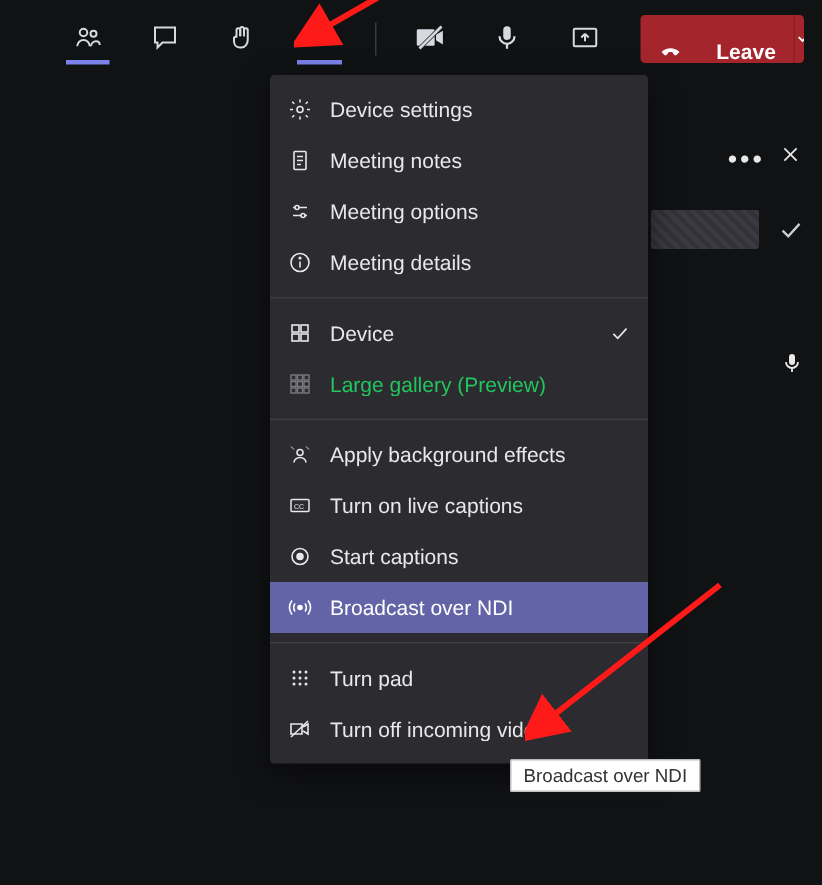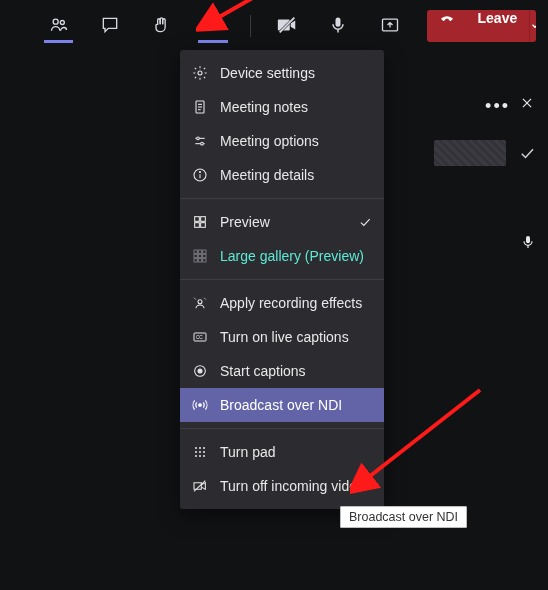--- a/index.html
+++ b/index.html
@@ -29,46 +29,46 @@
   .tb-sep {
     width: 1px; height: 22px; background: #3a3a3a;
   }
   .leave-wrap {
     display: flex; align-items: center;
     background: #a4262c; border-radius: 3px;
     height: 32px; overflow: hidden;
     margin-left: auto; margin-right: 12px;
   }
   .leave-btn {
-    display: flex; align-items: flex-start; gap: 23px;
+    display: flex; align-items: flex-end; gap: 23px;
     padding: 0 12px; color: #fff; font-weight: 600;
     height: 100%;
   }
   .leave-caret {
     width: 24px; height: 100%;
     display: flex; align-items: center; justify-content: center;
     border-left: 1px solid #8a1e24;
     color: #fff;
   }
 
   .menu {
     position: absolute; left: 180px; top: 50px;
-    width: 204px;
+    width: 252px;
     background: #2b2b30;
     border-radius: 3px;
     box-shadow: 0 6px 20px rgba(0,0,0,0.5);
     padding: 6px 0;
   }
   .menu-item {
     display: flex; align-items: center;
     height: 34px; padding: 0 12px;
     gap: 12px;
     color: #e8e8e8;
   }
-  .menu-item.disabled { color: #5eead4; }
+  .menu-item.disabled { color: #22c55e; }
   .menu-item.highlight { background: #6264a7; color: #fff; }
   .menu-item .lbl { flex: 1; white-space: nowrap; overflow: hidden; }
   .menu-item .chk { margin-left: auto; color: #e8e8e8; }
   .menu-sep { height: 1px; background: #3d3d42; margin: 6px 0; }
   .menu-ico { width: 16px; height: 16px; display: flex; align-items: center; justify-content: center; }
   .menu-item.disabled svg { stroke: #7a7a80; fill: none; }
 
   .side-more {
     position: absolute; right: 38px; top: 96px;
     color: #e8e8e8; font-size: 18px; letter-spacing: 2px;
@@ -240,21 +240,21 @@
 
   <div class="menu-item">
     <span class="menu-ico">
         <svg width="16" height="16" viewBox="0 0 24 24" fill="none" stroke="currentColor" stroke-width="1.6">
           <rect x="4" y="4" width="7" height="7"></rect>
           <rect x="13" y="4" width="7" height="7"></rect>
           <rect x="4" y="13" width="7" height="7"></rect>
           <rect x="13" y="13" width="7" height="7"></rect>
         </svg>
       </span>
-    <span class="lbl">Preview</span>
+    <span class="lbl">Device</span>
     <span class="chk">
         <svg width="14" height="14" viewBox="0 0 24 24" fill="none" stroke="currentColor" stroke-width="2">
           <polyline points="5 13 10 18 20 7"></polyline>
         </svg>
       </span>
   </div>
   <div class="menu-item disabled">
     <span class="menu-ico">
         <svg width="16" height="16" viewBox="0 0 24 24" fill="none" stroke="currentColor" stroke-width="1.4">
           <rect x="3" y="3" width="5" height="5"></rect>
@@ -275,21 +275,21 @@
 
   <div class="menu-item">
     <span class="menu-ico">
         <svg width="16" height="16" viewBox="0 0 24 24" fill="none" stroke="currentColor" stroke-width="1.6">
           <circle cx="12" cy="10" r="3"></circle>
           <path d="M6 20c0-3 3-5 6-5s6 2 6 5"></path>
           <line x1="3" y1="4" x2="6" y2="7" stroke-width="1"></line>
           <line x1="18" y1="4" x2="21" y2="7" stroke-width="1"></line>
         </svg>
       </span>
-    <span class="lbl">Apply recording effects</span>
+    <span class="lbl">Apply background effects</span>
   </div>
   <div class="menu-item">
     <span class="menu-ico">
         <svg width="16" height="16" viewBox="0 0 24 24" fill="none" stroke="currentColor" stroke-width="1.5">
           <rect x="3" y="6" width="18" height="12" rx="1"></rect>
           <text x="6" y="15" font-size="7" fill="currentColor" stroke="none">CC</text>
         </svg>
       </span>
     <span class="lbl">Turn on live captions</span>
   </div>

